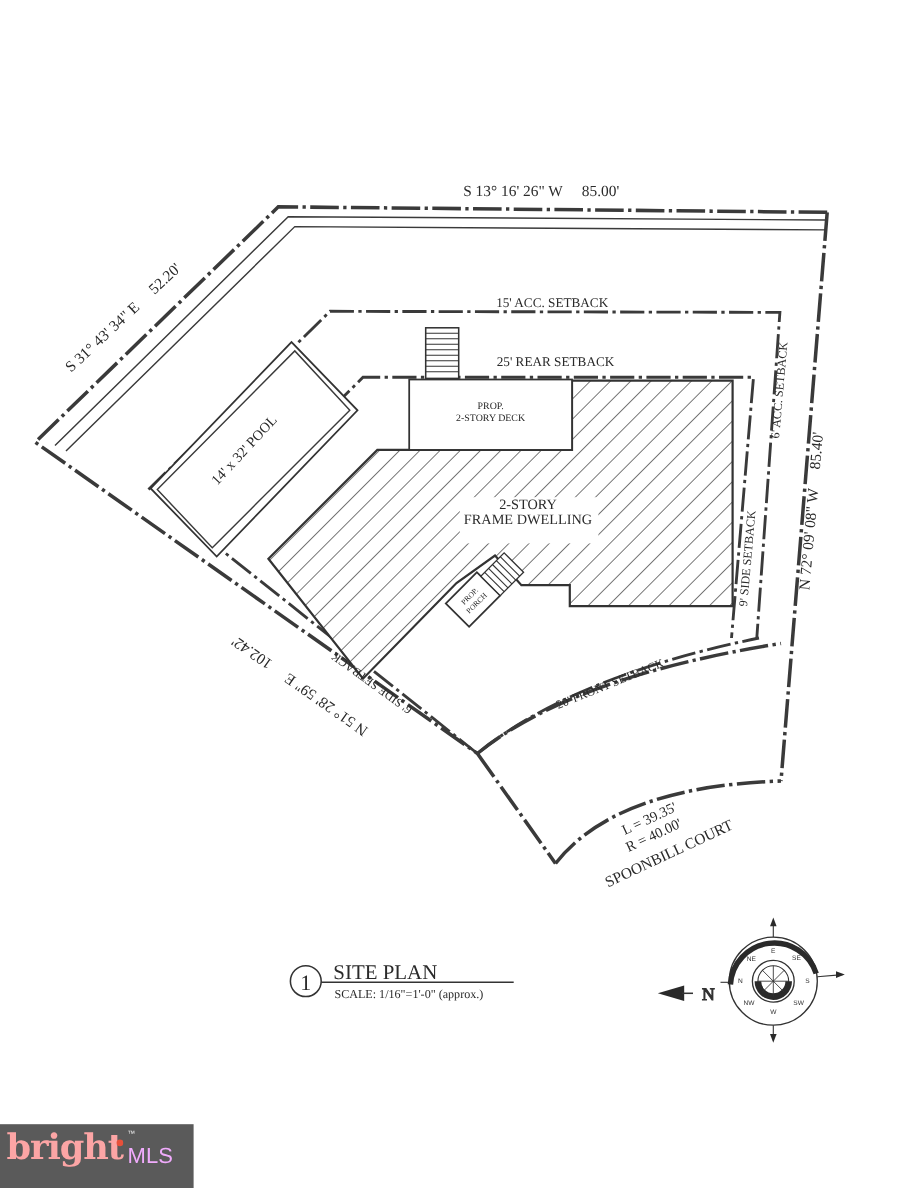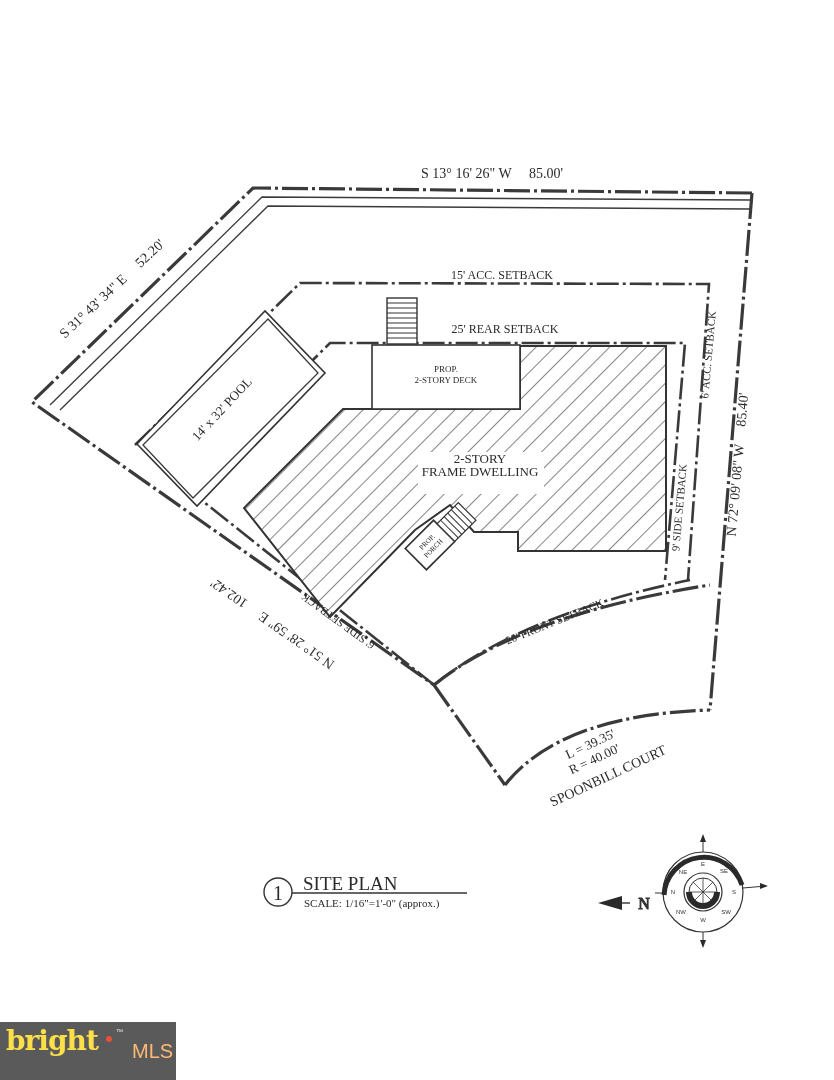--- a/index.html
+++ b/index.html
@@ -5,22 +5,22 @@
   html, body { margin: 0; padding: 0; background: #ffffff; }
   body { width: 834px; height: 1080px; position: relative; overflow: hidden; font-family: "Liberation Serif", "DejaVu Serif", serif; }
   #plan { position: absolute; left: 0; top: 0; width: 834px; height: 1080px; }
   .lbl { font-family: "Liberation Serif", "DejaVu Serif", serif; fill: #2a2a2a; }
   .bnd { fill: none; stroke: #3a3a3a; stroke-width: 3.2; stroke-dasharray: 26 4 3 4; }
   .setb { fill: none; stroke: #3a3a3a; stroke-width: 2.6; stroke-dasharray: 22 4 3 4; }
   .thin { fill: none; stroke: #3a3a3a; stroke-width: 1.3; }
   .house { fill: url(#hatch); stroke: #333; stroke-width: 2; }
   .plain { fill: #fff; stroke: #333; stroke-width: 1.6; }
   .logo { position: absolute; left: 0; top: 1022px; width: 176px; height: 58px; background: #5a5a5a; }
-  .logo-bright { position: absolute; left: 6px; top: 2px; font-family: "DejaVu Serif", serif; font-size: 28px; font-weight: bold; color: #fde047; letter-spacing: -1px; }
-  .logo-mls { position: absolute; left: 132px; top: 18px; font-family: "Liberation Sans", sans-serif; font-size: 20px; color: #fdba74; }
+  .logo-bright { position: absolute; left: 6px; top: 2px; font-family: "DejaVu Serif", serif; font-size: 32px; font-weight: bold; color: #fca5a5; letter-spacing: -1px; }
+  .logo-mls { position: absolute; left: 116px; top: 18px; font-family: "Liberation Sans", sans-serif; font-size: 20px; color: #f0abfc; }
   .logo-dot { position: absolute; left: 106px; top: 14px; width: 6px; height: 6px; border-radius: 3px; background: #e8503a; }
   .logo-tm { position: absolute; left: 116px; top: 6px; font-family: "Liberation Sans", sans-serif; font-size: 7px; color: #e8e8e8; }
 </style>
 </head>
 <body>
 
 <svg id="plan" viewBox="0 0 834 1080" xmlns="http://www.w3.org/2000/svg">
   <defs>
     <pattern id="hatch" patternUnits="userSpaceOnUse" width="13" height="13" patternTransform="rotate(45)">
       <rect width="13" height="13" fill="#fff"></rect>

